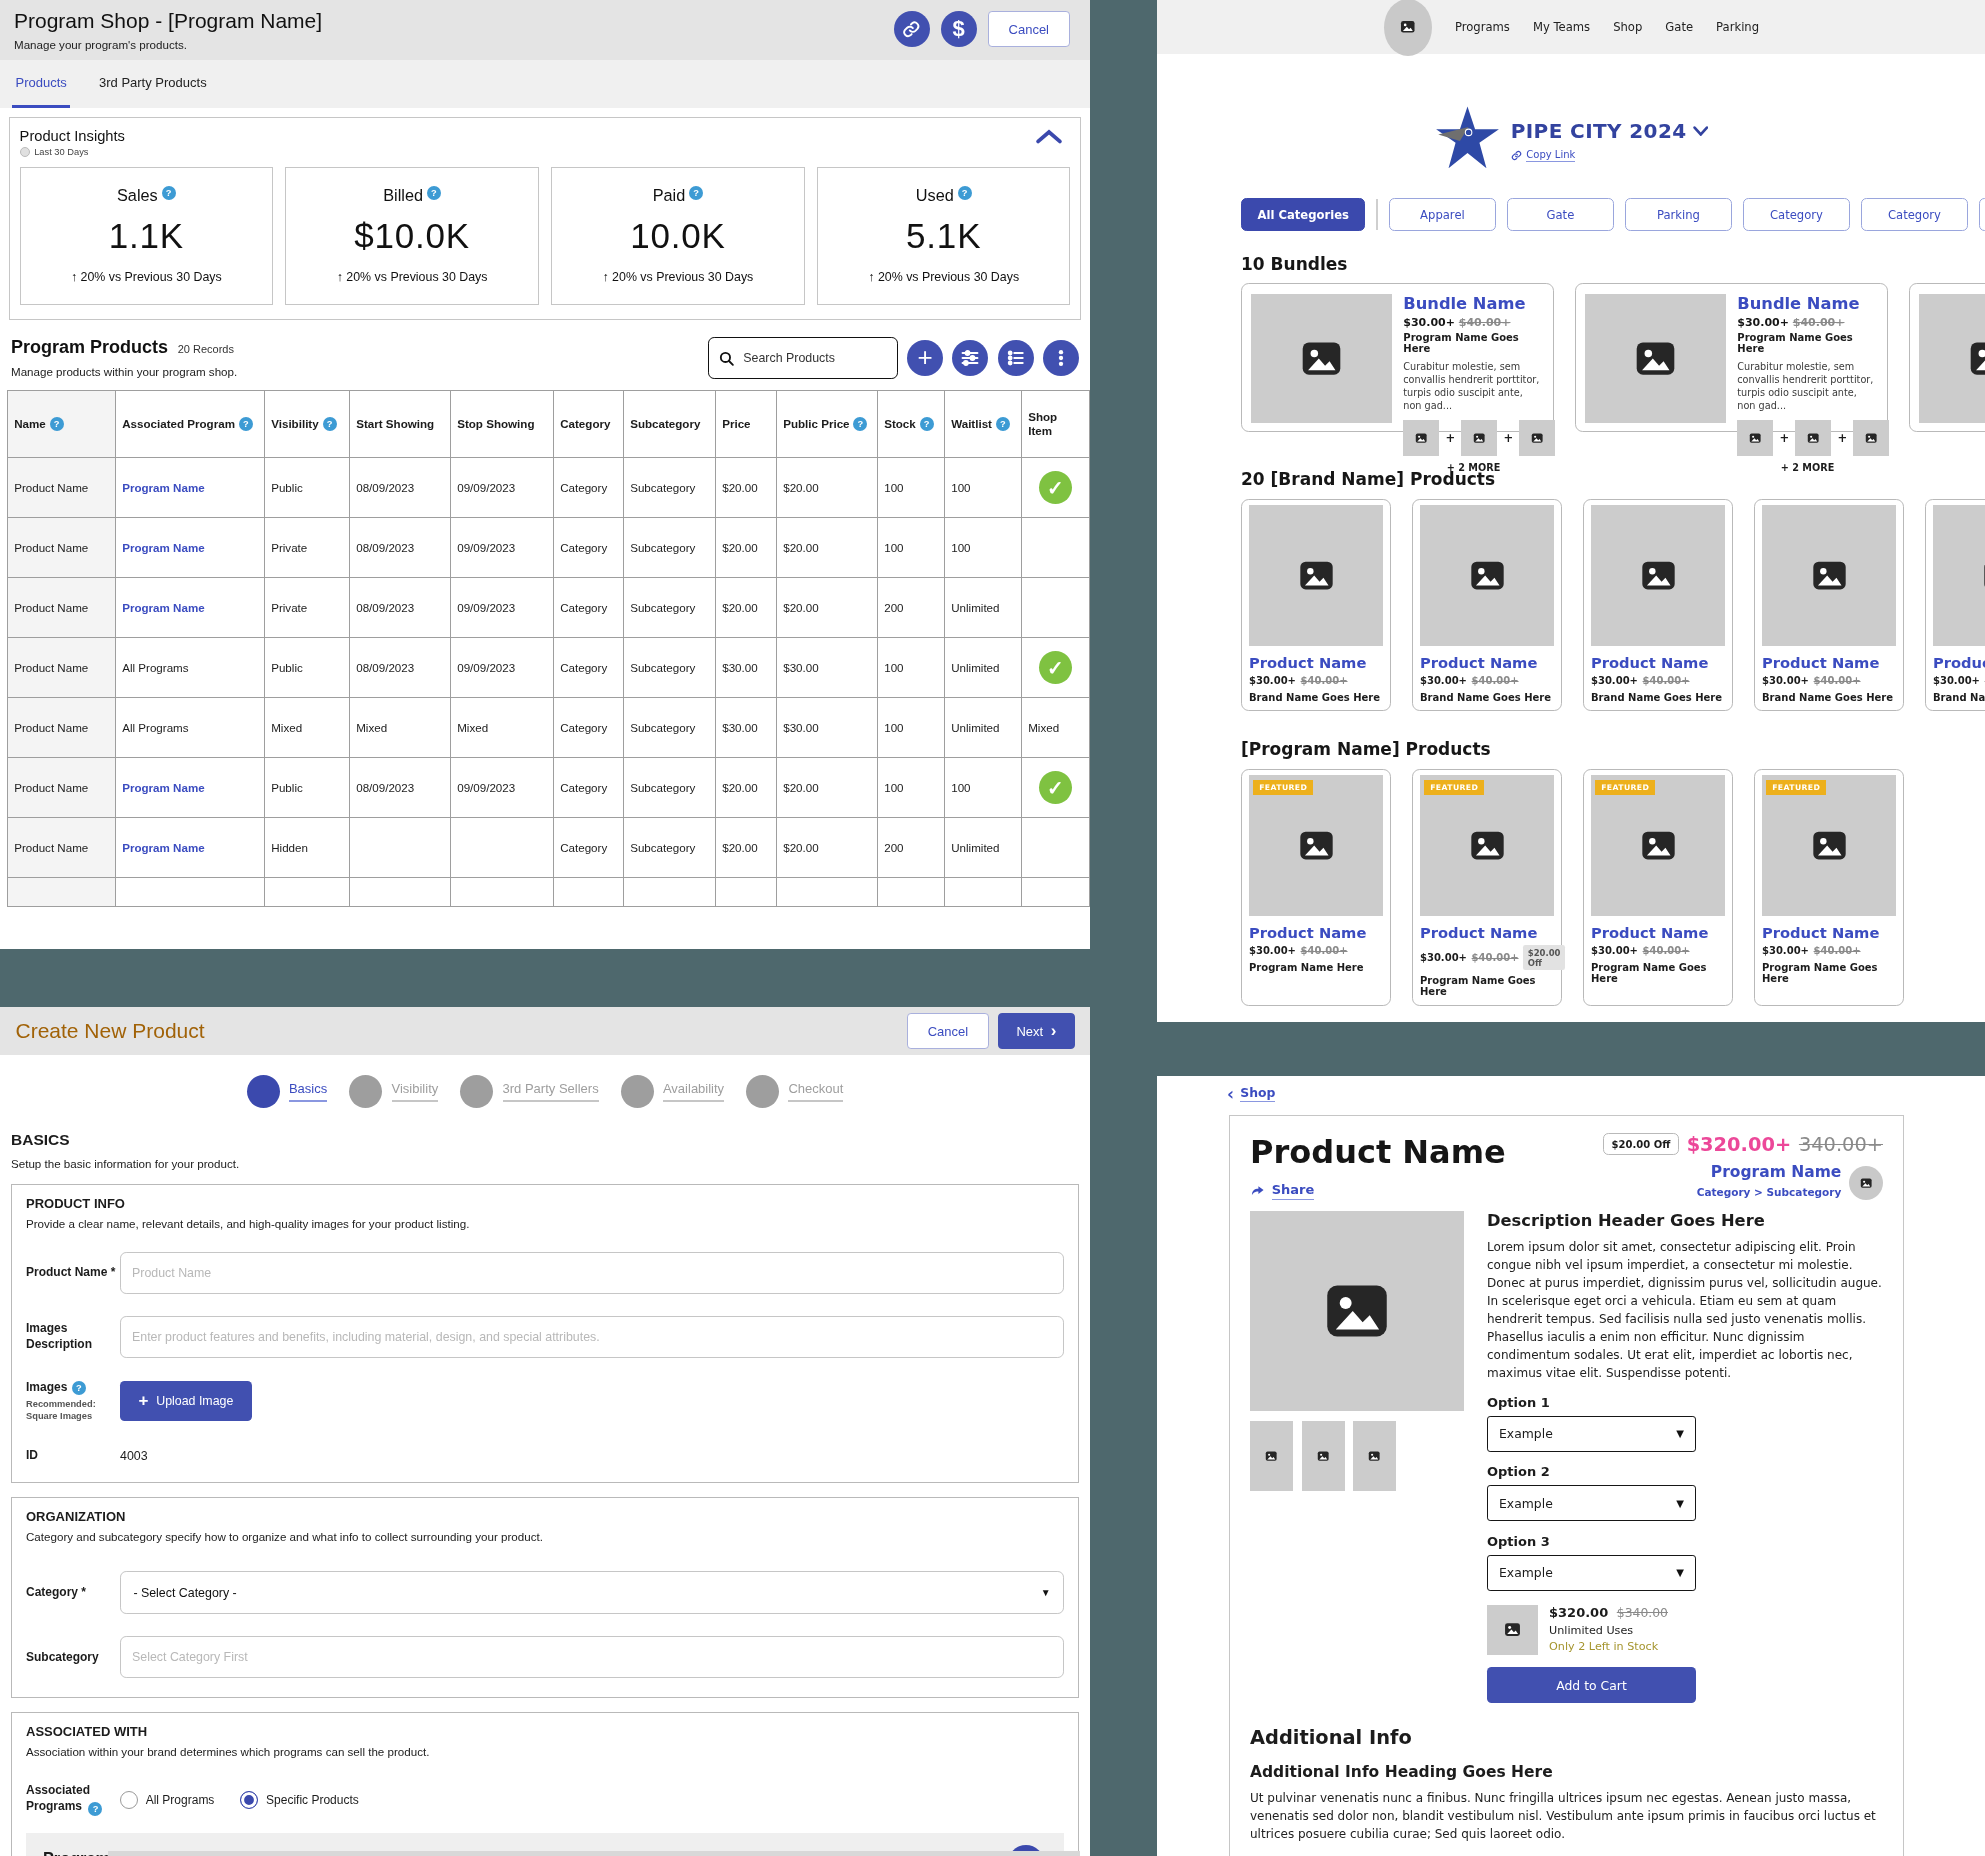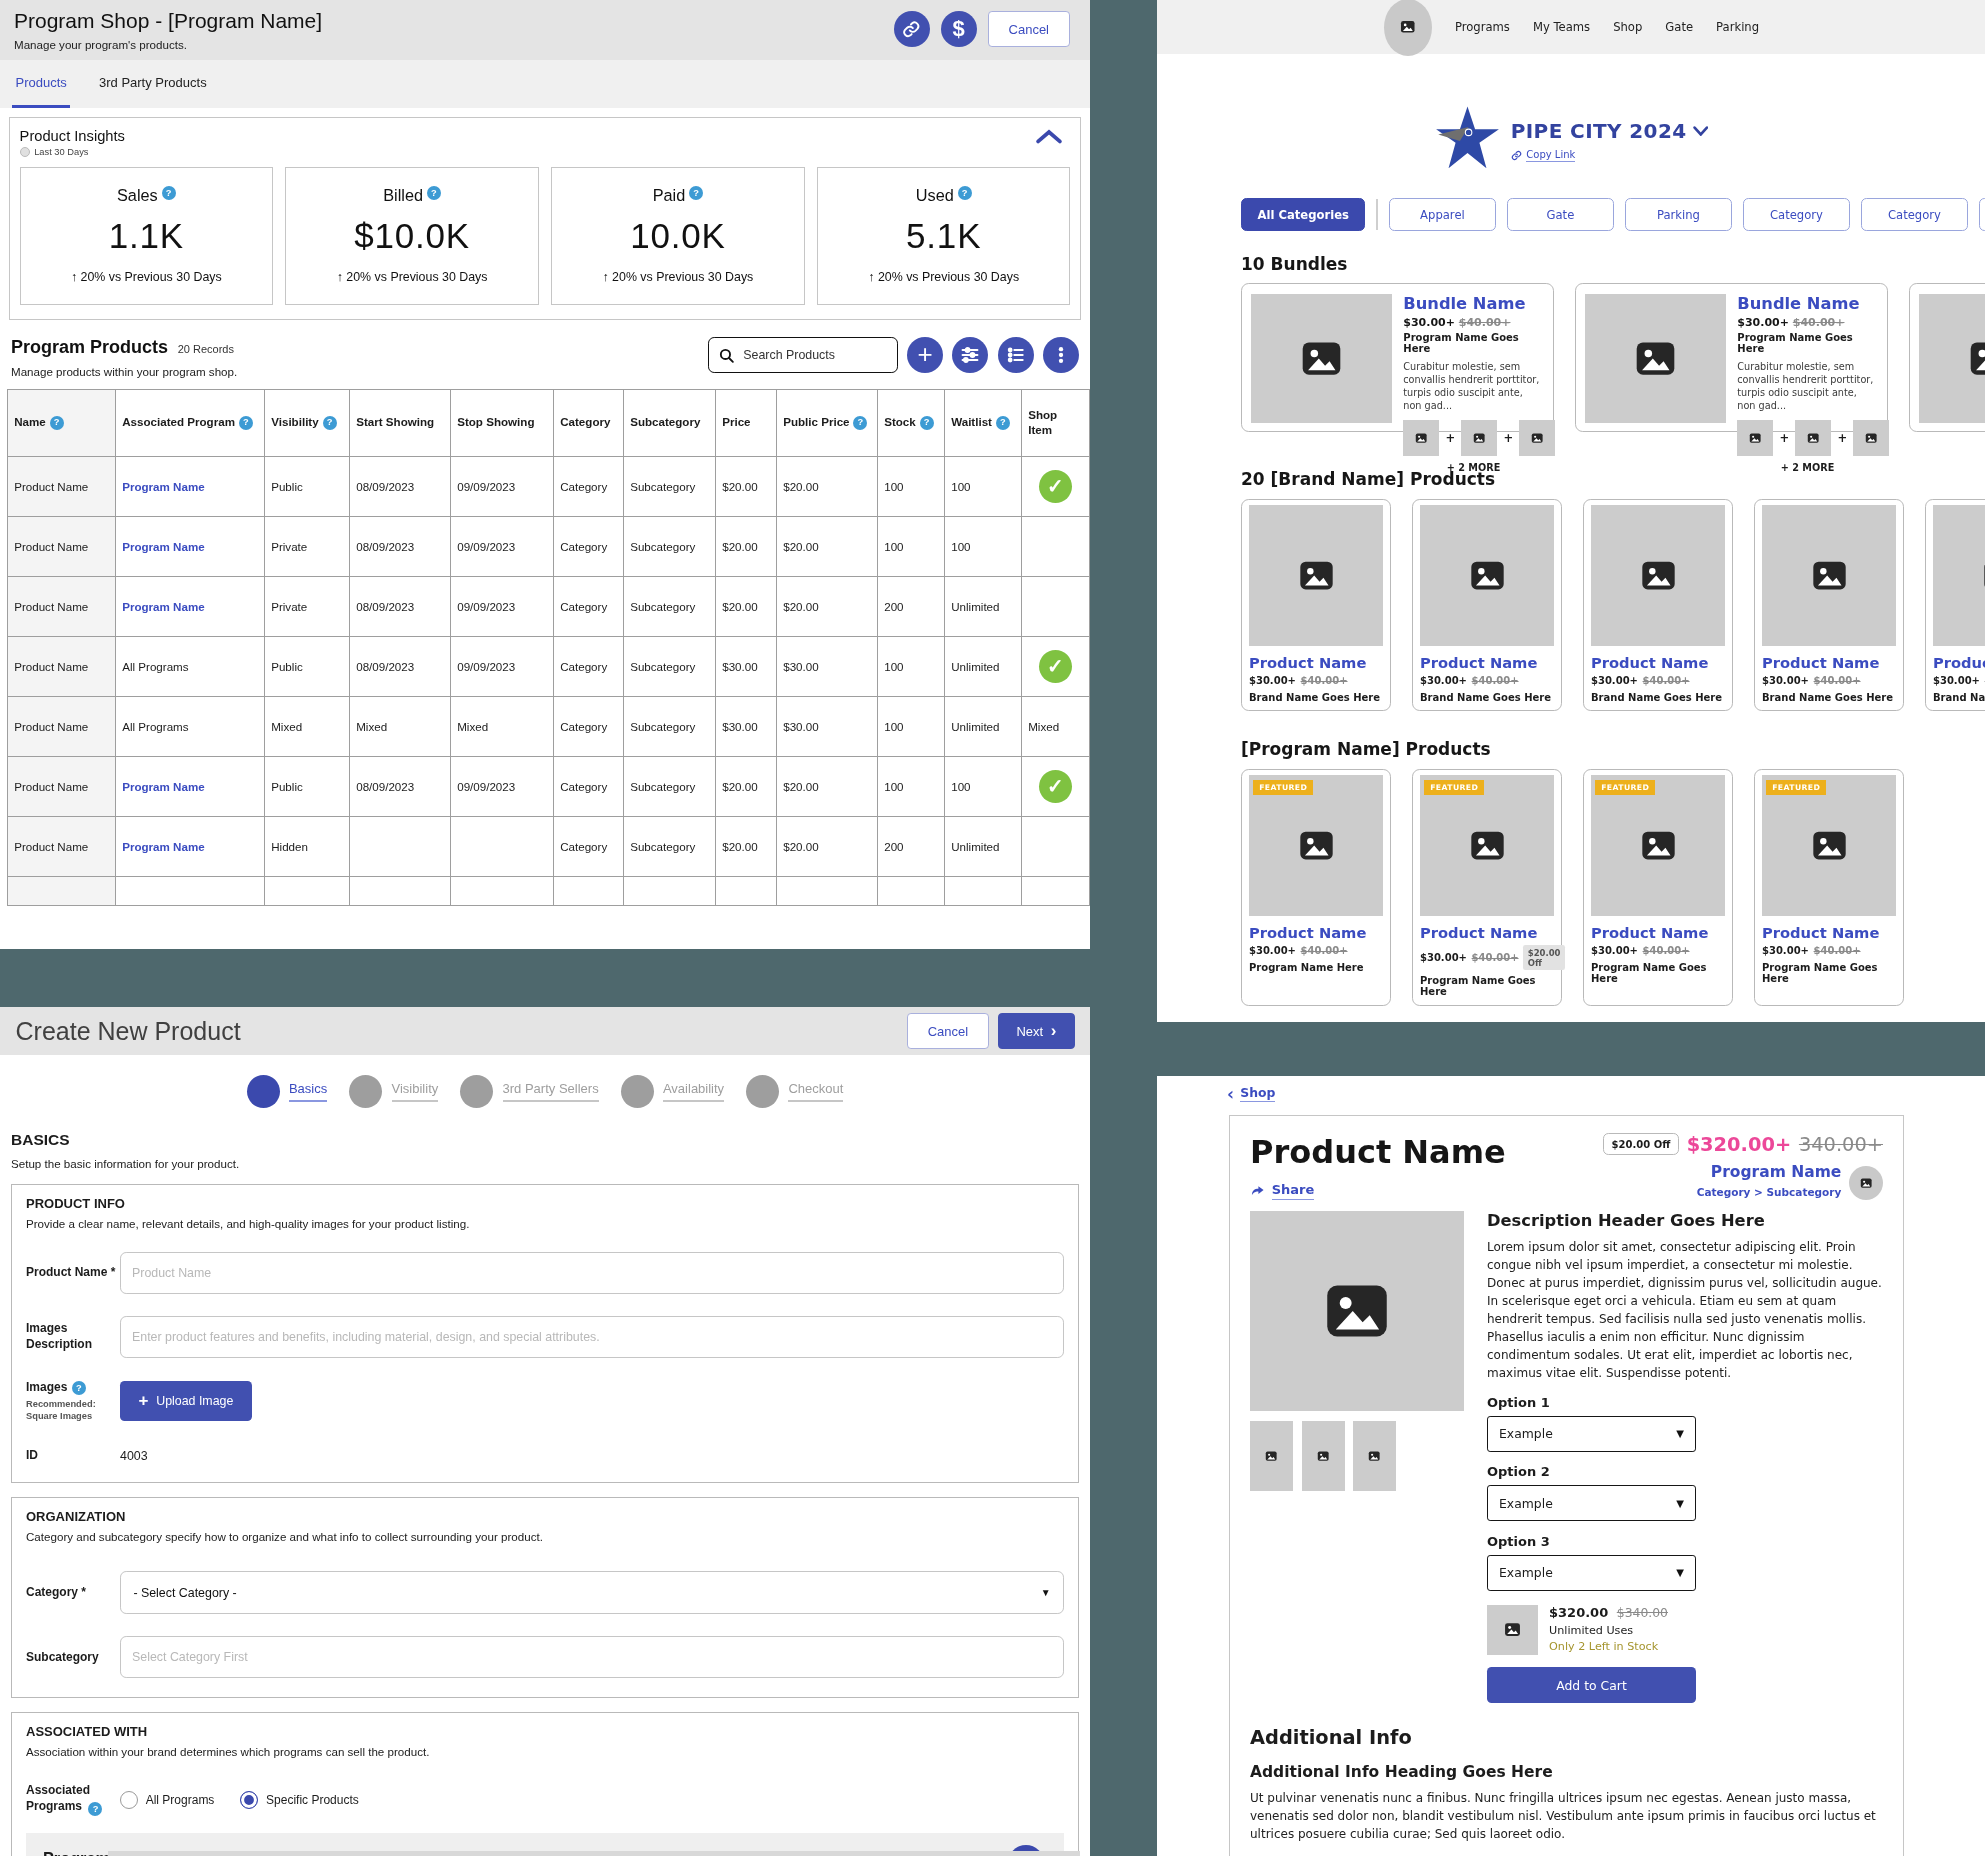--- a/index.html
+++ b/index.html
@@ -30,21 +30,21 @@
   .ins-label{font-size:16.3px;color:#111;display:inline-flex;align-items:flex-start;gap:3.9px;}
   .ins-value{font-size:35px;color:#111;margin-top:11px;letter-spacing:0.8px;}
   .ins-delta{font-size:12.4px;color:#111;margin-top:14px;}
   .help{width:14px;height:14px;border-radius:50%;background:#3d9bd4;color:#fff;font-size:9.3px;font-weight:bold;
         display:inline-flex;align-items:center;justify-content:center;flex:none;}
   .pp-head{display:flex;justify-content:space-between;align-items:flex-start;margin:17px 11px 11px 11px;}
   .pp-title{font-size:18px;font-weight:bold;color:#111;}
   .pp-records{font-size:11px;color:#333;font-weight:normal;margin-left:6.2px;}
   .pp-sub{font-size:11.6px;color:#222;margin-top:6.2px;}
   .pp-tools{display:flex;align-items:center;gap:9.3px;}
-  .search-box{display:flex;align-items:center;gap:6.2px;border:1.5px solid #111;border-radius:6.2px;height:36px;width:190px;padding:0 9.3px;background:#fff;}
+  .search-box{display:flex;align-items:center;gap:6.2px;border:1.5px solid #111;border-radius:6.2px;height:42px;width:190px;padding:0 9.3px;background:#fff;}
   .search-box input{border:none;outline:none;font-size:12.4px;width:124px;font-family:"Liberation Sans",sans-serif;color:#111;}
   .search-box input::placeholder{color:#333;}
   .pp-table{border-collapse:collapse;margin-left:7px;width:1082px;table-layout:fixed;}
   .pp-table th,.pp-table td{border:0.8px solid #9e9e9e;font-size:11.6px;padding:4.6px 6.2px;vertical-align:middle;
         overflow:hidden;white-space:nowrap;background:#fff;}
   .pp-table th{font-weight:bold;height:67px;text-align:left;}
   .pp-table td{height:60px;}
   .pp-table th:first-child,.pp-table td:first-child{background:#f4f4f4;}
   .pp-table .thw{display:inline-flex;align-items:center;gap:3.9px;white-space:normal;line-height:1.25;}
   .prog-link{color:#3b4cc0;font-weight:bold;}
@@ -88,21 +88,21 @@
   .prod-img{width:100%;height:141px;}
   .prod-title{font-size:14.7px;font-weight:bold;color:#3b4cc0;margin-top:7.7px;}
   .prod-price{font-size:10px;font-weight:bold;margin-top:4.6px;display:flex;align-items:center;gap:4.6px;flex-wrap:nowrap;}
   .prod-sub{font-size:10px;font-weight:bold;margin-top:5.4px;}
   .feat-badge{position:absolute;left:11px;top:10px;background:#edb01c;color:#fff;font-size:7.7px;font-weight:bold;
               padding:3.1px 6.2px;letter-spacing:0.4px;}
   .off-chip{background:#e2e2e2;color:#555;font-size:8.5px;font-weight:bold;padding:2.3px 4.6px;border-radius:2.3px;}
   
   #panelC{left:0;top:1007px;width:1090px;height:850px;}
   .cnp-header{background:#e4e4e4;height:48px;display:flex;align-items:center;justify-content:space-between;padding:0 15.5px;}
-  .cnp-title{font-size:25px;color:#404040;}
+  .cnp-title{font-size:21px;color:#a16207;}
   .cnp-actions{display:flex;gap:9.3px;}
   .btn-primary{background:#4150b0;color:#fff;border-radius:3.9px;font-size:13px;height:36px;padding:0 17px;
                display:inline-flex;align-items:center;gap:7.7px;border:1.5px solid #4150b0;}
   .stepper{display:flex;justify-content:center;align-items:center;gap:22px;margin-top:20px;}
   .step{display:flex;align-items:center;gap:9.3px;}
   .step .dot{width:33px;height:33px;border-radius:50%;background:#9e9e9e;flex:none;}
   .step .slabel{font-size:13px;color:#9e9e9e;border-bottom:2.3px solid #c6c6c6;padding-bottom:4.6px;}
   .step.active .dot{background:#3b49ad;}
   .step.active .slabel{color:#3b4cc0;border-bottom-color:#8a97e0;}
   .basics-h{font-size:15.5px;font-weight:bold;margin:23px 0 0 11px;}

